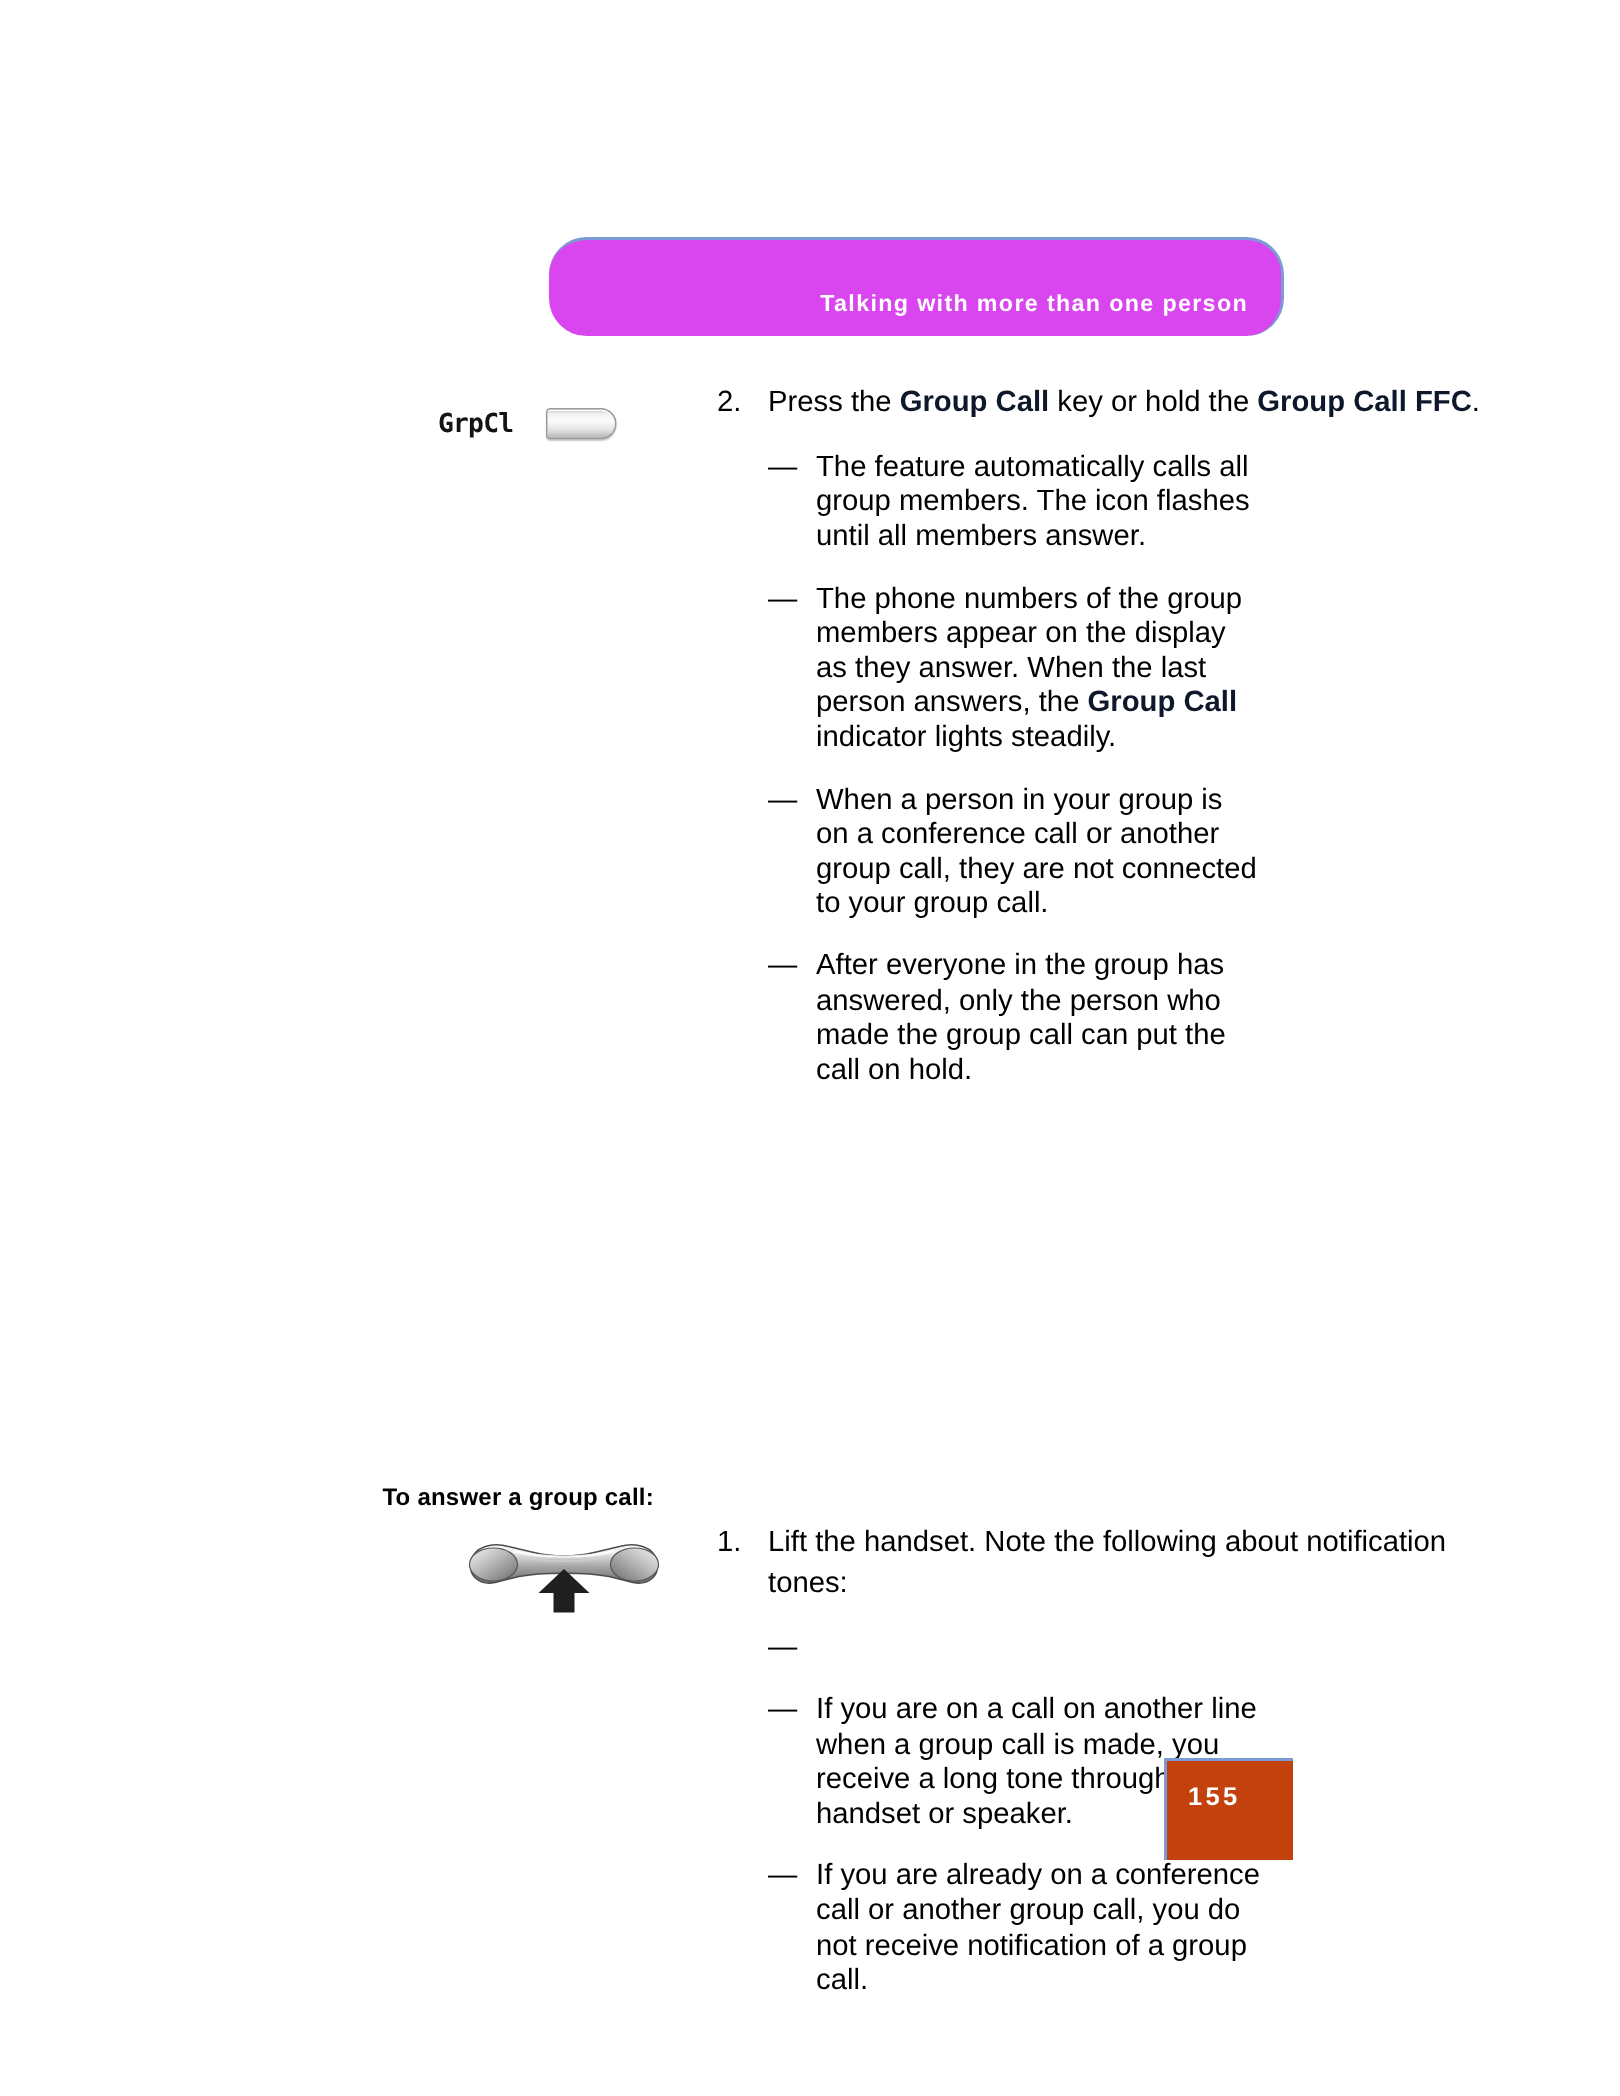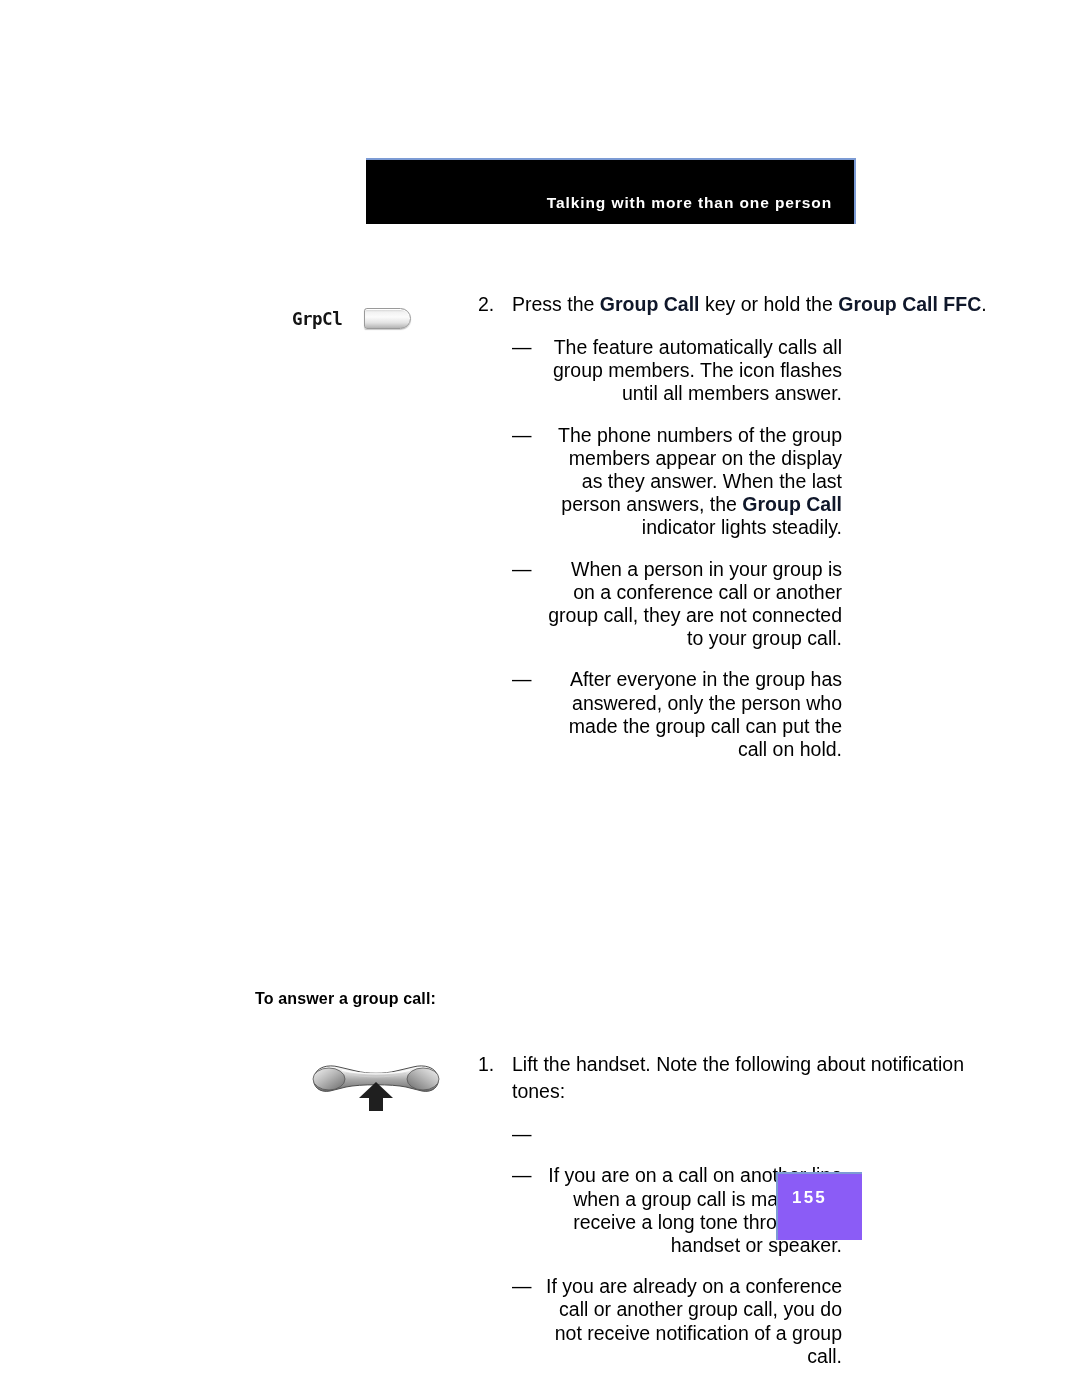--- a/index.html
+++ b/index.html
@@ -16,27 +16,28 @@
     overflow: hidden;
   }
 
   
   .header-banner {
     position: absolute;
     left: 366px;
     top: 158px;
     width: 490px;
     height: 66px;
-    background: #000000;
+    background: #d946ef;
     border-top: 2px solid #7C9BD4;
     border-right: 2px solid #7C9BD4;
     box-sizing: border-box;
     display: flex;
     align-items: flex-end;
     justify-content: flex-end;
+    border-radius: 25px;
   }
   .header-title {
     color: #ffffff;
     font-size: 15.5px;
     font-weight: bold;
     letter-spacing: 0.9px;
     padding: 0 22px 12px 0;
     white-space: nowrap;
   }
 
@@ -46,21 +47,20 @@
     left: 0;
     top: 255px;
     width: 1080px;
   }
 
   
   .block {
     position: relative;
     display: flex;
     align-items: flex-start;
-    margin-top: 36px;
   }
   .icon-cell {
     width: 478px;
     flex: 0 0 478px;
     display: flex;
     justify-content: flex-start;
     padding-left: 292px;
     box-sizing: border-box;
   }
   .text-cell {
@@ -94,21 +94,20 @@
     padding-left: 34px;
   }
   .dash-mark {
     flex: 0 0 auto;
     width: 32px;
     line-height: 23.2px;
   }
   .dash-body {
     flex: 1 1 auto;
     max-width: 298px;
-    text-align: right;
   }
 
   .blue-term {
     color: #0f172a;
     font-weight: bold;
   }
 
   
   .section-heading {
     position: absolute;
@@ -157,21 +156,21 @@
     margin-left: 14px;
   }
 
   
   .page-box {
     position: absolute;
     left: 776px;
     top: 1172px;
     width: 86px;
     height: 68px;
-    background: #8b5cf6;
+    background: #c2410c;
     border-top: 2px solid #7C9BD4;
     border-left: 2px solid #7C9BD4;
     box-sizing: border-box;
   }
   .page-number {
     color: #ffffff;
     font-size: 17px;
     font-weight: bold;
     letter-spacing: 2.2px;
     padding: 14px 0 0 14px;

